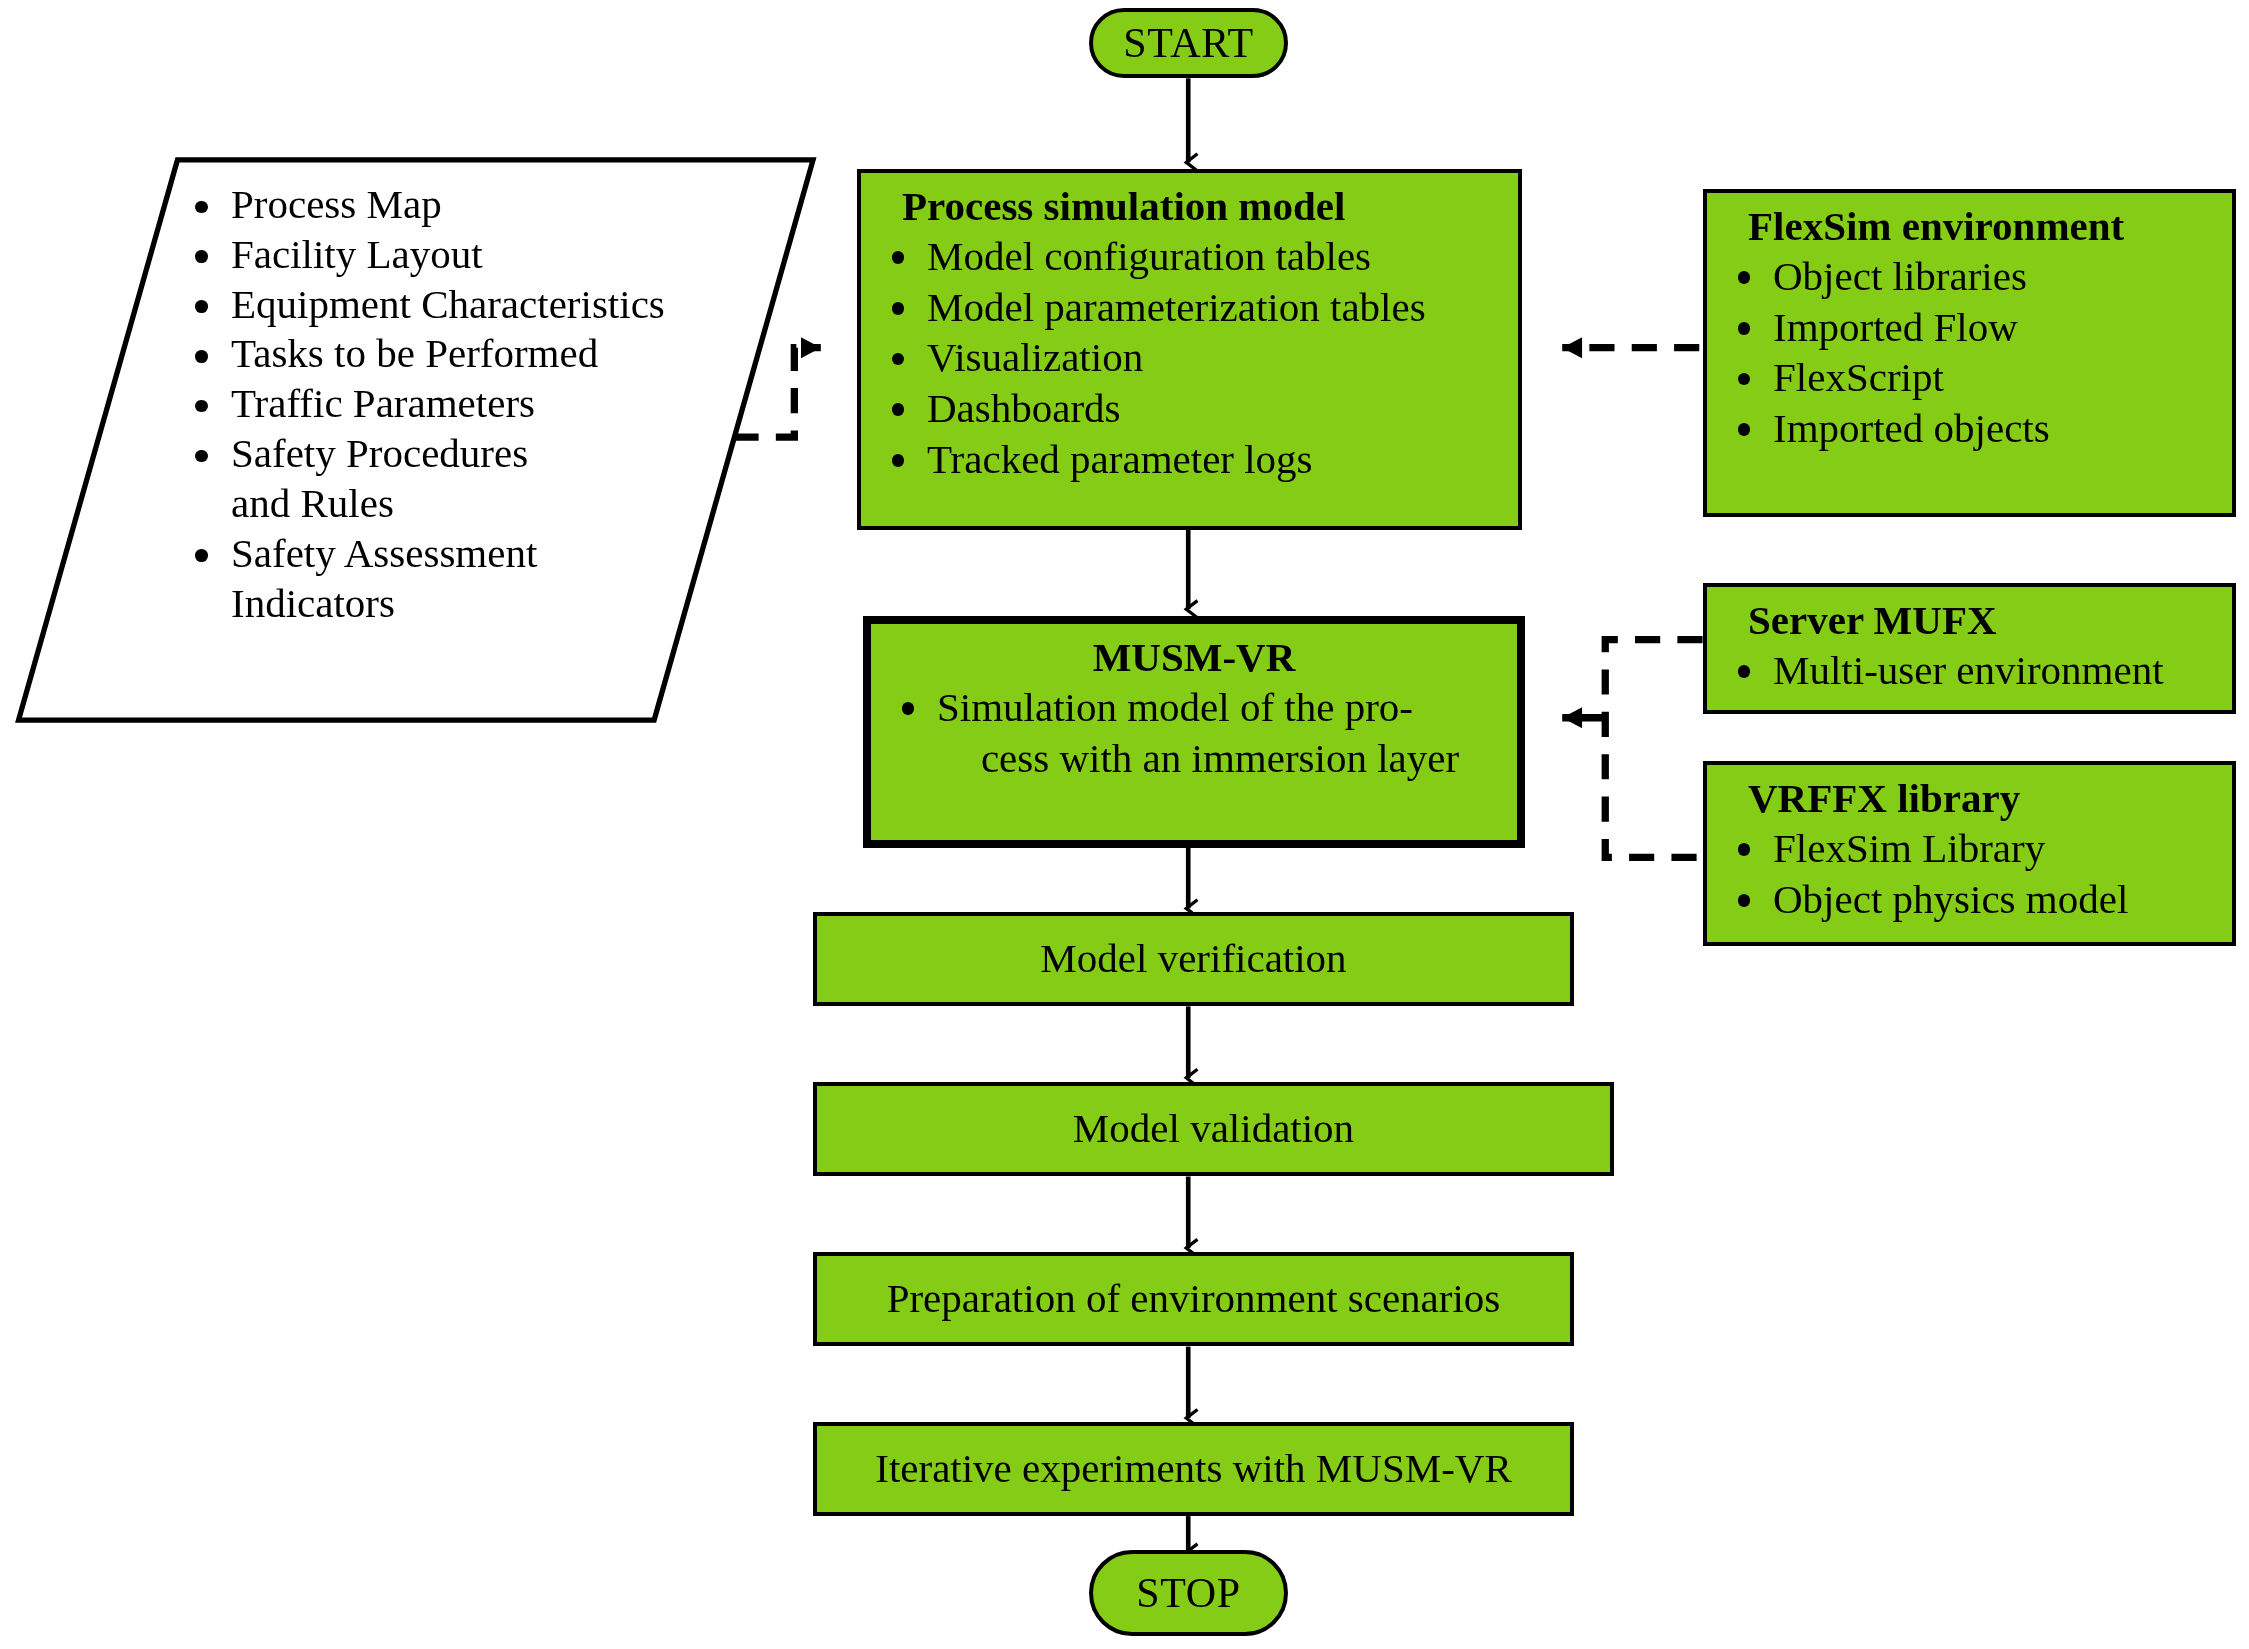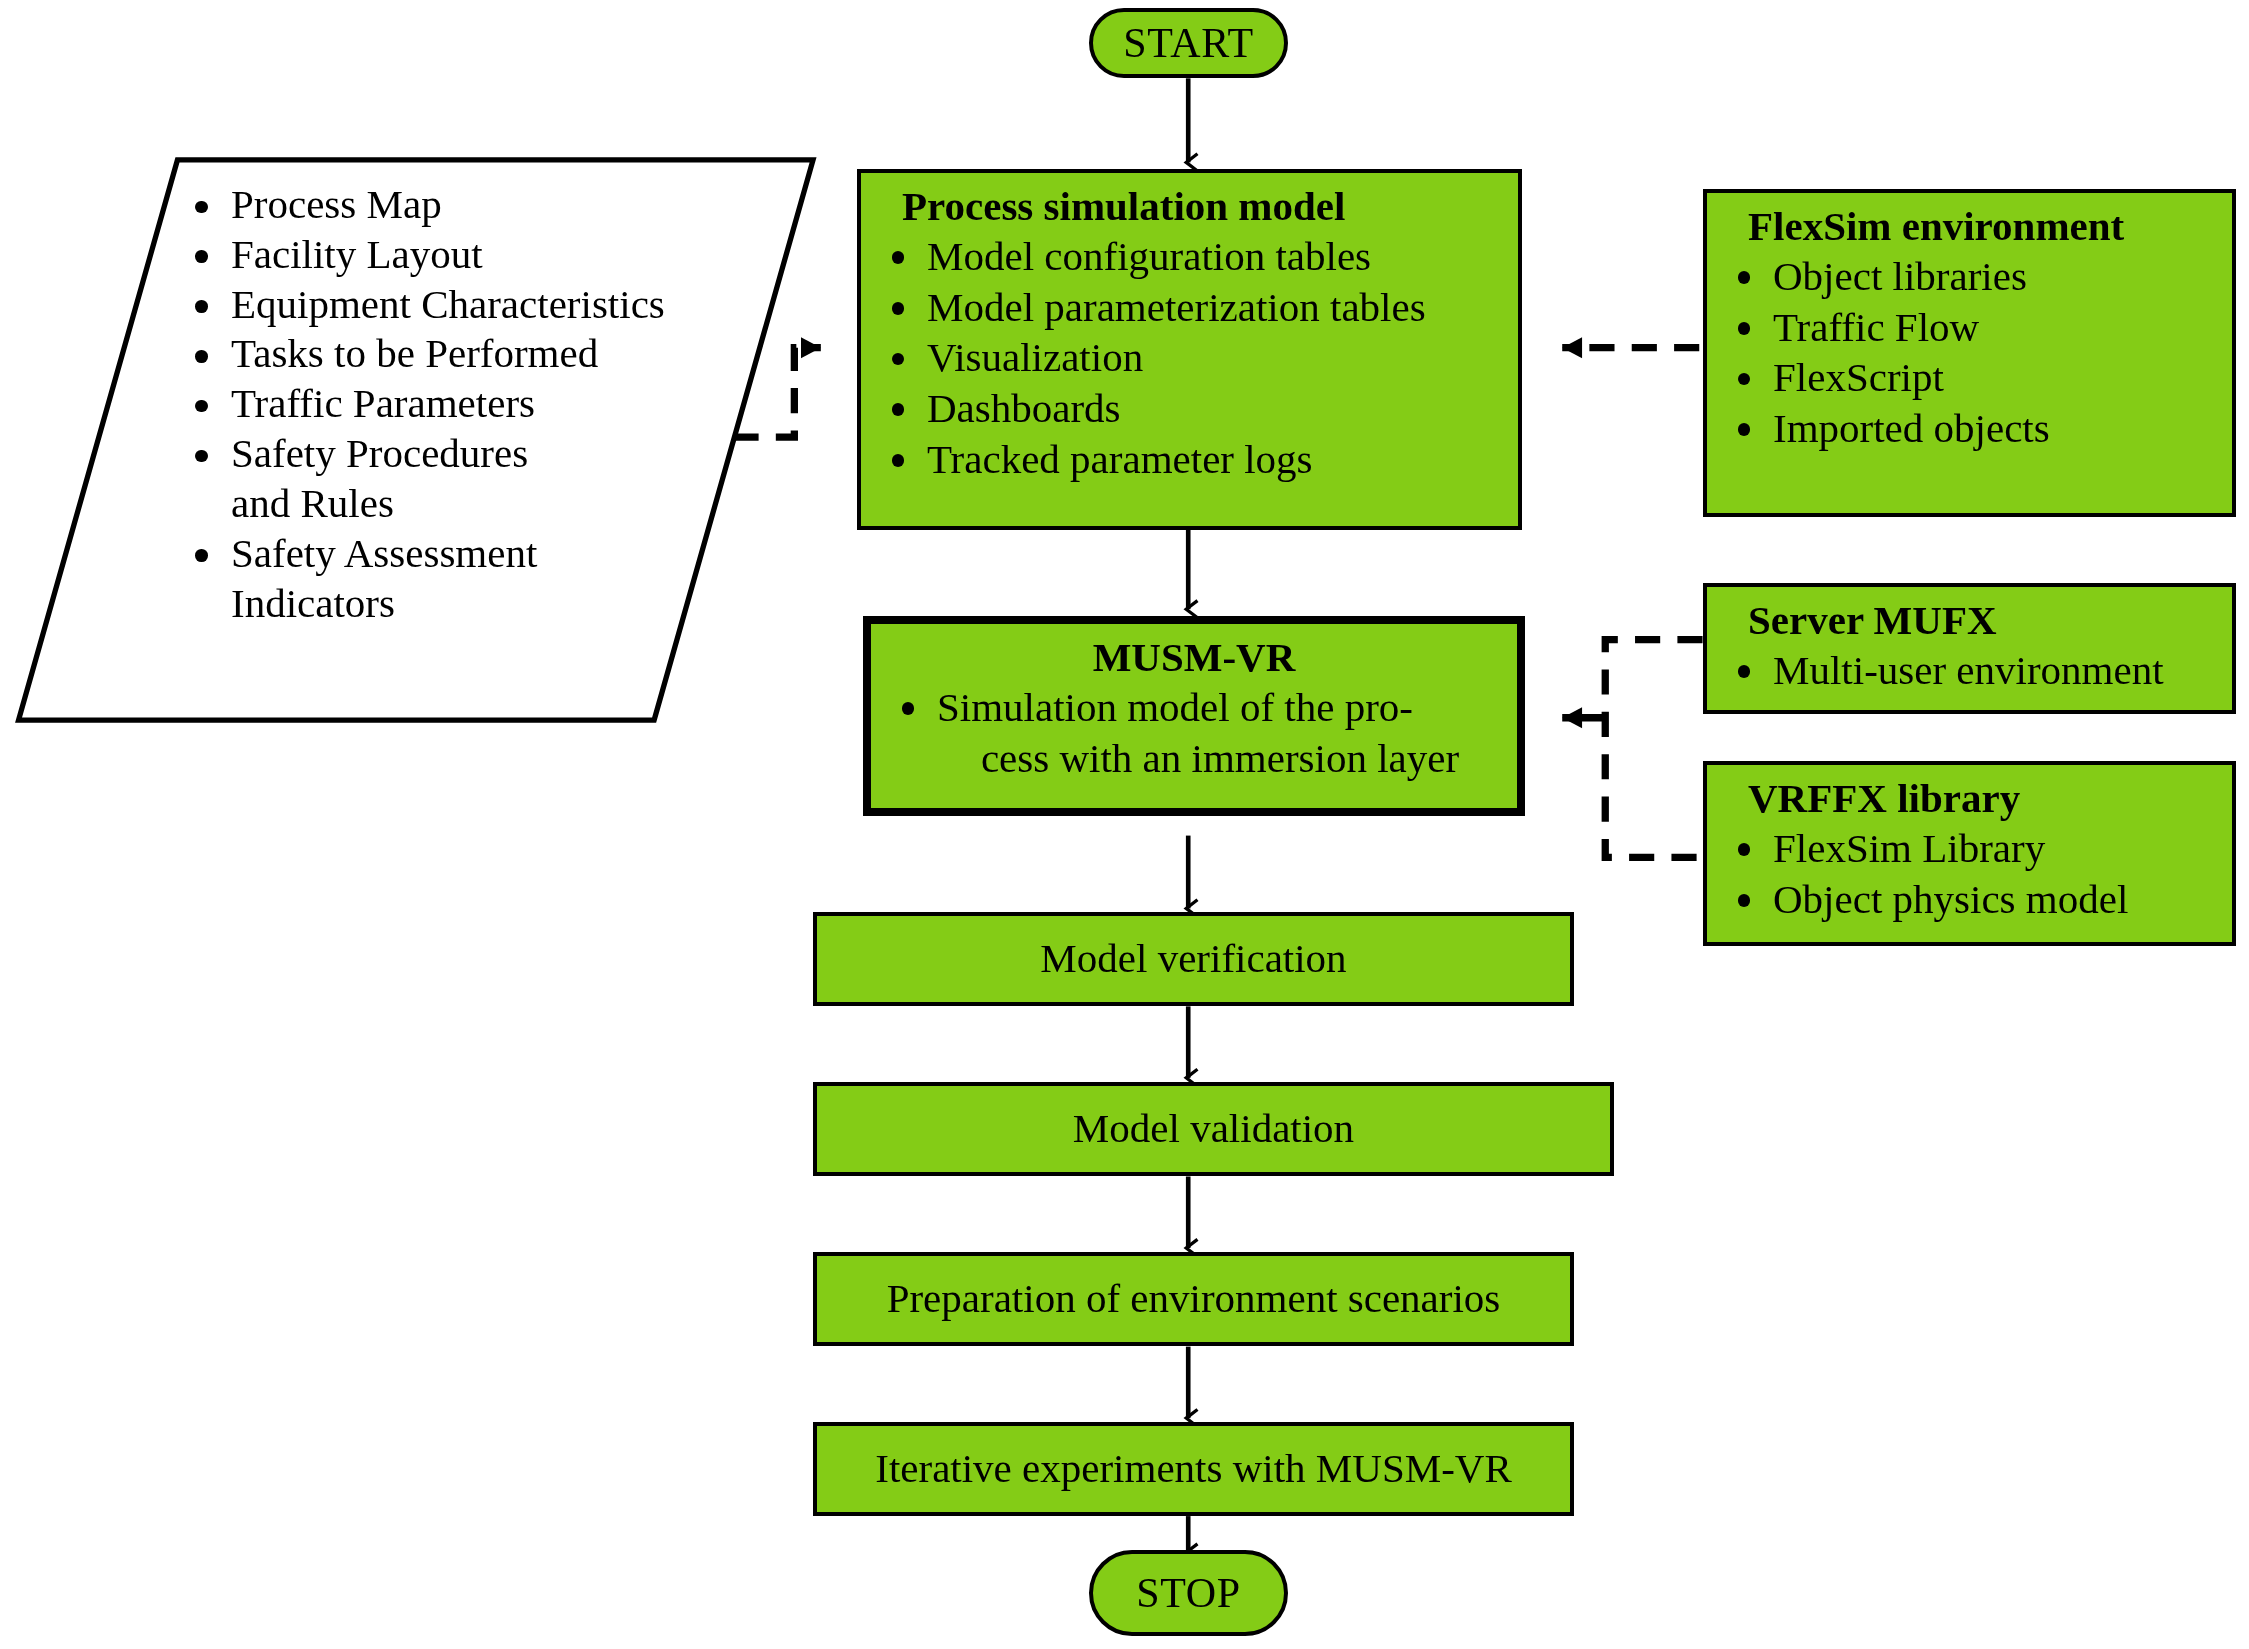--- a/index.html
+++ b/index.html
@@ -134,27 +134,27 @@
       <li>Visualization</li>
       <li>Dashboards</li>
       <li>Tracked parameter logs</li>
     </ul>
   </div>
 
   <div class="node card" style="left:1703px;top:189px;width:533px;height:328px;">
     <div class="c-title">FlexSim environment</div>
     <ul>
       <li>Object libraries</li>
-      <li>Traffic Flow</li>
+      <li>Imported Flow</li>
       <li>FlexScript</li>
       <li>Imported objects</li>
     </ul>
   </div>
 
-  <div class="node card thick" style="left:863px;top:616px;width:662px;height:200px;">
+  <div class="node card thick" style="left:863px;top:616px;width:662px;height:232px;">
     <div class="c-title center">MUSM-VR</div>
     <ul>
       <li>Simulation model of the pro-</li>
       <li style="padding-left: 52px; text-align: center; --no-bullet: 1;" class="nb">cess with an immersion layer</li>
     </ul>
   </div>
 
   <div class="node card" style="left:1703px;top:583px;width:533px;height:131px;">
     <div class="c-title">Server MUFX</div>
     <ul>

